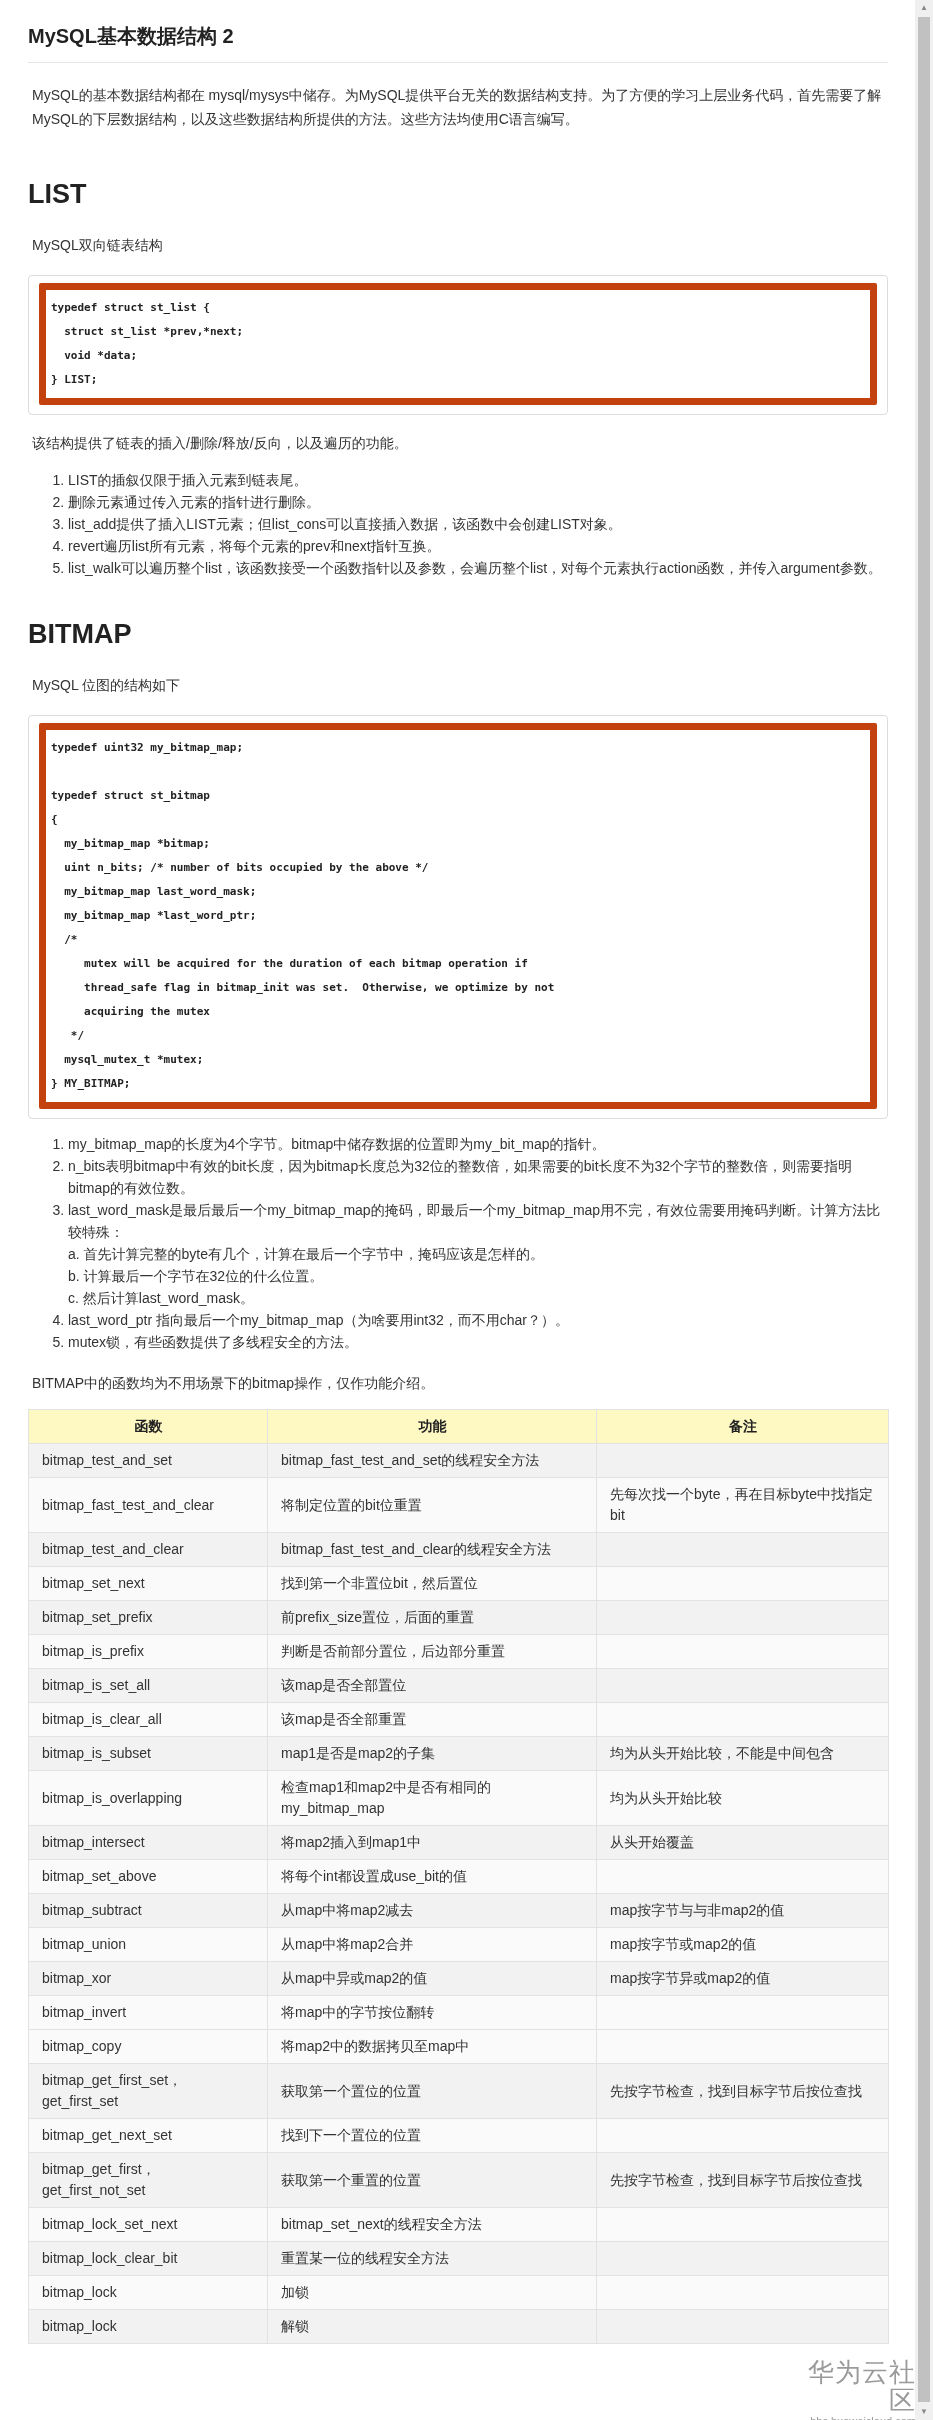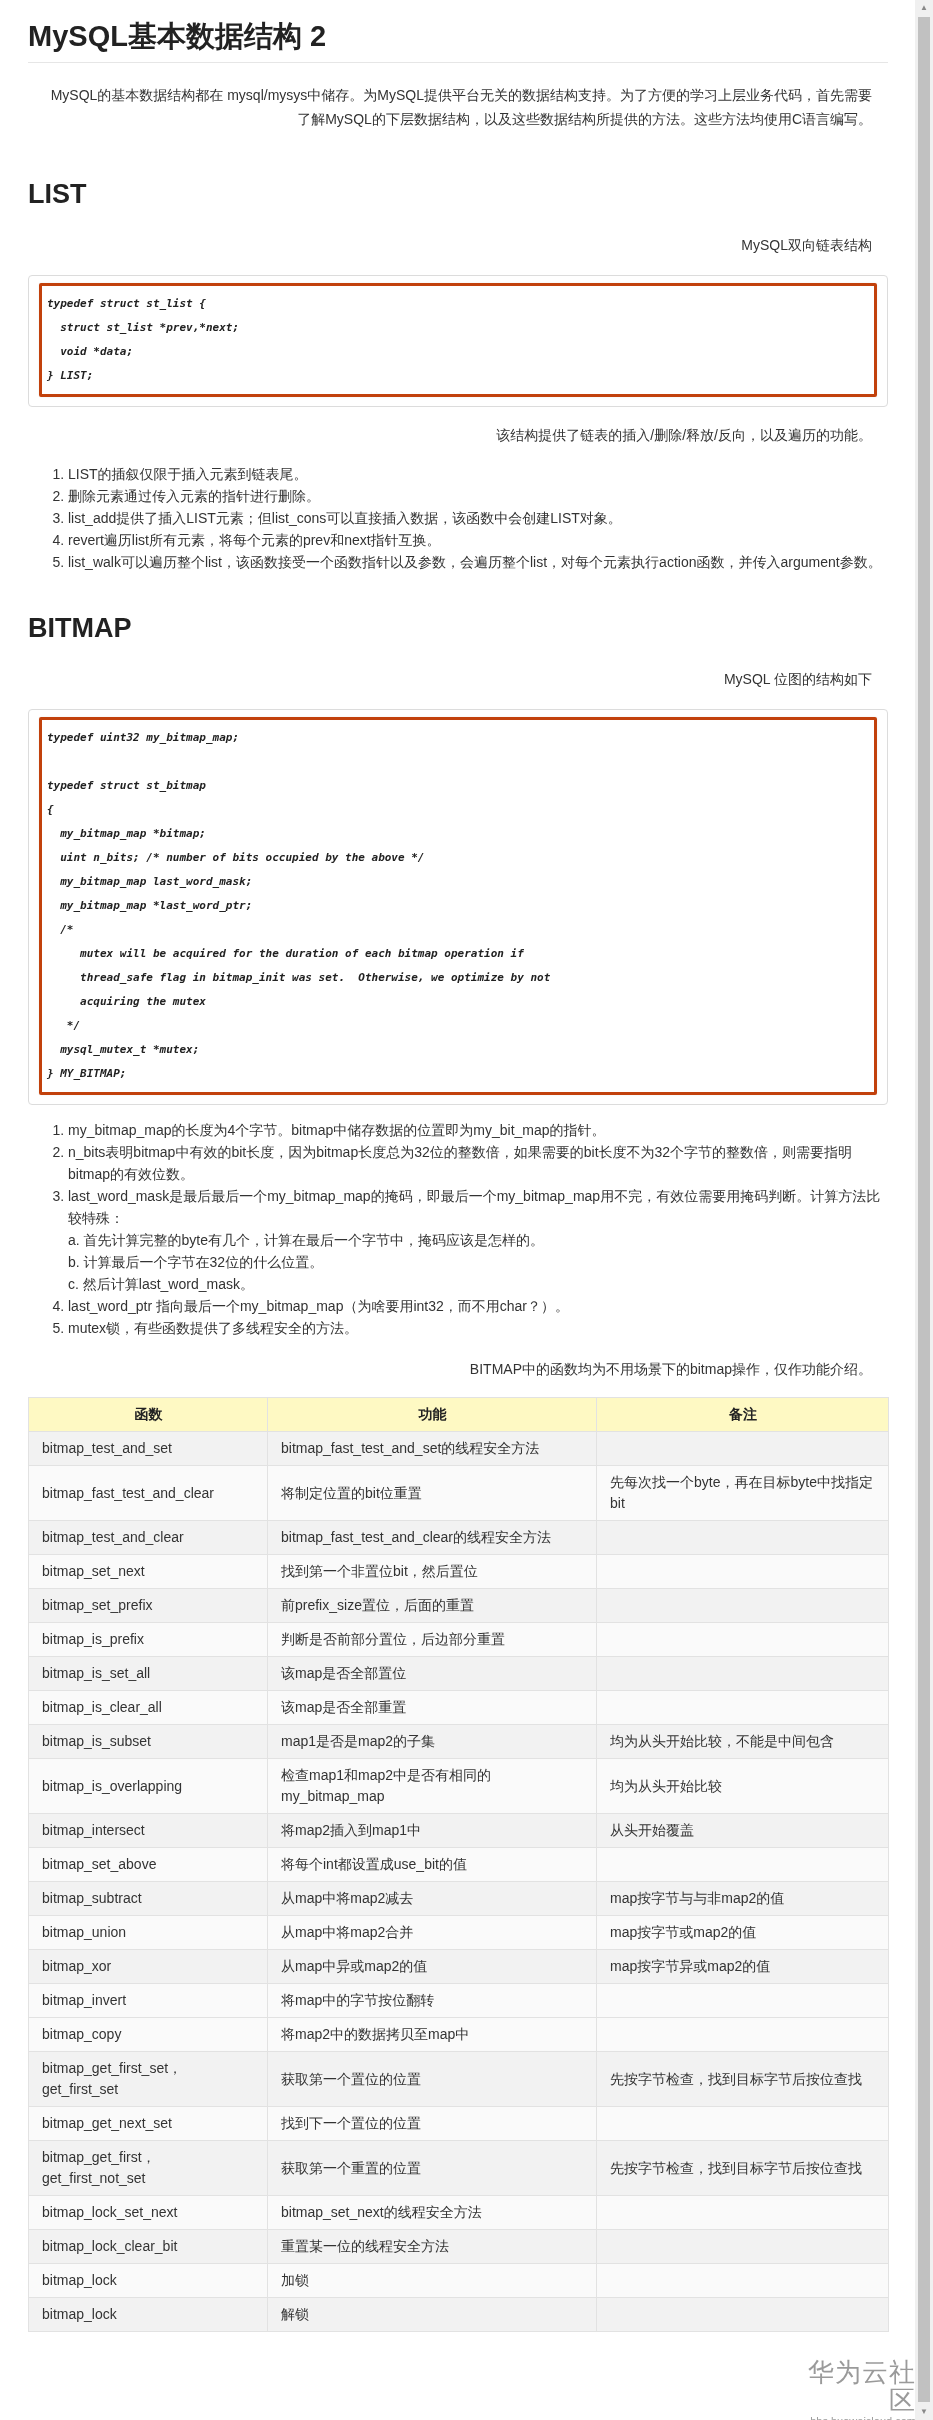--- a/index.html
+++ b/index.html
@@ -6,38 +6,37 @@
   body {
     width: 933px; height: 2420px; position: relative; overflow: hidden;
     font-family: "Liberation Sans", "DejaVu Sans", sans-serif;
     color: #333333;
   }
   .page {
     position: absolute; left: 28px; top: 0; width: 860px;
     font-size: 14px; line-height: 24px;
   }
   h1 {
-    margin: 18px 0 0 0; font-size: 29px; line-height: 36px; font-weight: bold; color: #222222;
+    margin: 18px 0 0 0; font-size: 20px; line-height: 36px; font-weight: bold; color: #222222;
     padding-bottom: 8px; border-bottom: 1px solid #e6e6e6;
   }
   h2 {
     margin: 0; font-size: 27px; line-height: 34px; font-weight: bold; color: #222222;
   }
-  p { margin: 16px; text-align: right; }
+  p { margin: 4px; }
   .intro { margin-top: 20px; }
   .h-list { margin-top: 46px; }
   .sub { margin-top: 22px; }
   .codewrap {
     margin-top: 18px; border: 1px solid #dcdcdc; border-radius: 4px;
     padding: 7px 10px 9px 10px; background: #ffffff;
   }
   .codebox {
-    border: 3px solid #c2410c; border-radius: 2px; padding: 6px 4px 6px 5px;
+    border: 7px solid #c2410c; border-radius: 2px; padding: 6px 4px 6px 5px;
     box-shadow: 0 0 2px rgba(0,0,0,0.08);
-    font-style: italic;
   }
   .code-line {
     font-family: "DejaVu Sans Mono", "Liberation Mono", monospace;
     font-weight: bold; font-size: 11px; line-height: 24px; color: #222222;
     white-space: pre; height: 24px;
   }
   .para-after { margin-top: 16px; }
   ol.items { margin: 14px 0 0 0; padding-left: 40px; }
   ol.items li { line-height: 22px; padding-left: 0; }
   .subitem { display: block; }

